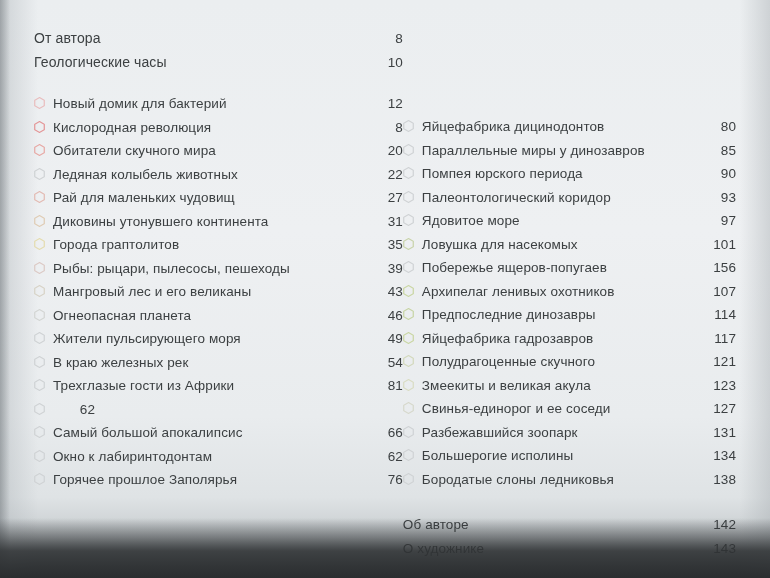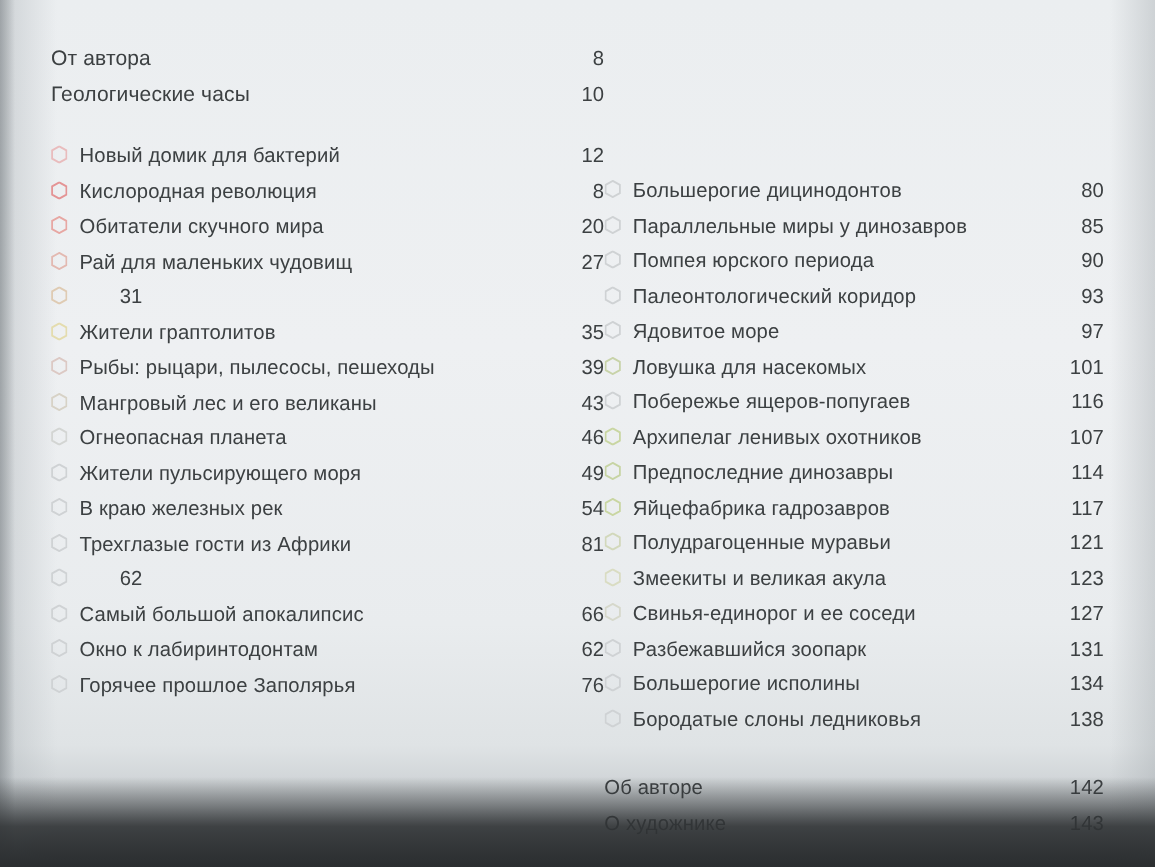--- a/index.html
+++ b/index.html
@@ -152,41 +152,51 @@
               <svg class="hex" viewBox="0 0 12 13">
                   <polygon points="6,0.6 11.2,3.5 11.2,9.5 6,12.4 0.8,9.5 0.8,3.5" fill="none" stroke="#e7a7a3" stroke-width="1.3"></polygon>
                 </svg>
             </span>
             <span class="label">Обитатели скучного мира</span>
             <span class="pagenum">20</span>
           </div>
           <div class="entry">
             <span class="bullet">
               <svg class="hex" viewBox="0 0 12 13">
+                  <polygon points="6,0.6 11.2,3.5 11.2,9.5 6,12.4 0.8,9.5 0.8,3.5" fill="none" stroke="#cfd2d4" stroke-width="1.3"></polygon>
+                </svg>
+            </span>
+            <span class="label">Ледяная колыбель животных</span>
+            <span class="pagenum">22</span>
+          </div>
+          <div class="entry">
+            <span class="bullet">
+              <svg class="hex" viewBox="0 0 12 13">
                   <polygon points="6,0.6 11.2,3.5 11.2,9.5 6,12.4 0.8,9.5 0.8,3.5" fill="none" stroke="#e3b9b1" stroke-width="1.3"></polygon>
                 </svg>
             </span>
             <span class="label">Рай для маленьких чудовищ</span>
             <span class="pagenum">27</span>
           </div>
           <div class="entry">
             <span class="bullet">
               <svg class="hex" viewBox="0 0 12 13">
                   <polygon points="6,0.6 11.2,3.5 11.2,9.5 6,12.4 0.8,9.5 0.8,3.5" fill="none" stroke="#dfcbb3" stroke-width="1.3"></polygon>
                 </svg>
             </span>
+            <span class="label">Диковины утонувшего континента</span>
             <span class="pagenum">31</span>
           </div>
           <div class="entry">
             <span class="bullet">
               <svg class="hex" viewBox="0 0 12 13">
                   <polygon points="6,0.6 11.2,3.5 11.2,9.5 6,12.4 0.8,9.5 0.8,3.5" fill="none" stroke="#e4dcae" stroke-width="1.3"></polygon>
                 </svg>
             </span>
-            <span class="label">Жители граптолитов</span>
+            <span class="label">Города граптолитов</span>
             <span class="pagenum">35</span>
           </div>
           <div class="entry">
             <span class="bullet">
               <svg class="hex" viewBox="0 0 12 13">
                   <polygon points="6,0.6 11.2,3.5 11.2,9.5 6,12.4 0.8,9.5 0.8,3.5" fill="none" stroke="#dcc9c4" stroke-width="1.3"></polygon>
                 </svg>
             </span>
             <span class="label">Рыбы: рыцари, пылесосы, пешеходы</span>
             <span class="pagenum">39</span>
@@ -275,21 +285,21 @@
       </div>
 
       <div class="col-right">
         <div>
           <div class="entry">
             <span class="bullet">
               <svg class="hex" viewBox="0 0 12 13">
                   <polygon points="6,0.6 11.2,3.5 11.2,9.5 6,12.4 0.8,9.5 0.8,3.5" fill="none" stroke="#cfd2d4" stroke-width="1.3"></polygon>
                 </svg>
             </span>
-            <span class="label">Большерогие дицинодонтов</span>
+            <span class="label">Яйцефабрика дицинодонтов</span>
             <span class="pagenum">80</span>
           </div>
           <div class="entry">
             <span class="bullet">
               <svg class="hex" viewBox="0 0 12 13">
                   <polygon points="6,0.6 11.2,3.5 11.2,9.5 6,12.4 0.8,9.5 0.8,3.5" fill="none" stroke="#cfd2d4" stroke-width="1.3"></polygon>
                 </svg>
             </span>
             <span class="label">Параллельные миры у динозавров</span>
             <span class="pagenum">85</span>
@@ -330,21 +340,21 @@
             <span class="label">Ловушка для насекомых</span>
             <span class="pagenum">101</span>
           </div>
           <div class="entry">
             <span class="bullet">
               <svg class="hex" viewBox="0 0 12 13">
                   <polygon points="6,0.6 11.2,3.5 11.2,9.5 6,12.4 0.8,9.5 0.8,3.5" fill="none" stroke="#cfd2d4" stroke-width="1.3"></polygon>
                 </svg>
             </span>
             <span class="label">Побережье ящеров-попугаев</span>
-            <span class="pagenum">116</span>
+            <span class="pagenum">156</span>
           </div>
           <div class="entry">
             <span class="bullet">
               <svg class="hex" viewBox="0 0 12 13">
                   <polygon points="6,0.6 11.2,3.5 11.2,9.5 6,12.4 0.8,9.5 0.8,3.5" fill="none" stroke="#c9d6a2" stroke-width="1.3"></polygon>
                 </svg>
             </span>
             <span class="label">Архипелаг ленивых охотников</span>
             <span class="pagenum">107</span>
           </div>
@@ -365,21 +375,21 @@
             </span>
             <span class="label">Яйцефабрика гадрозавров</span>
             <span class="pagenum">117</span>
           </div>
           <div class="entry">
             <span class="bullet">
               <svg class="hex" viewBox="0 0 12 13">
                   <polygon points="6,0.6 11.2,3.5 11.2,9.5 6,12.4 0.8,9.5 0.8,3.5" fill="none" stroke="#d2d8bb" stroke-width="1.3"></polygon>
                 </svg>
             </span>
-            <span class="label">Полудрагоценные муравьи</span>
+            <span class="label">Полудрагоценные скучного</span>
             <span class="pagenum">121</span>
           </div>
           <div class="entry">
             <span class="bullet">
               <svg class="hex" viewBox="0 0 12 13">
                   <polygon points="6,0.6 11.2,3.5 11.2,9.5 6,12.4 0.8,9.5 0.8,3.5" fill="none" stroke="#d9dcc2" stroke-width="1.3"></polygon>
                 </svg>
             </span>
             <span class="label">Змеекиты и великая акула</span>
             <span class="pagenum">123</span>

